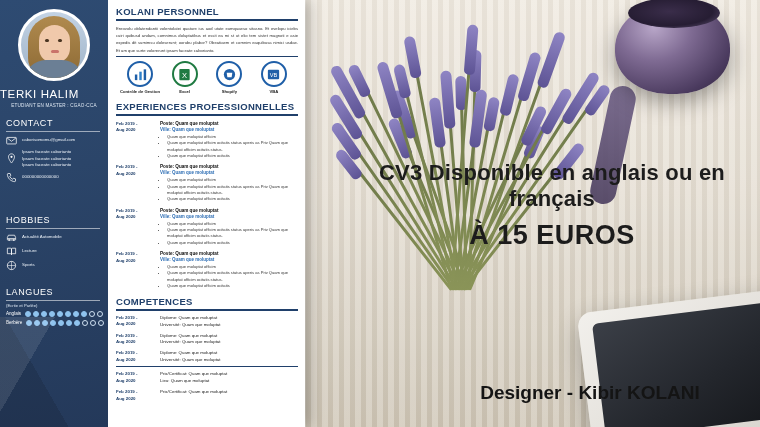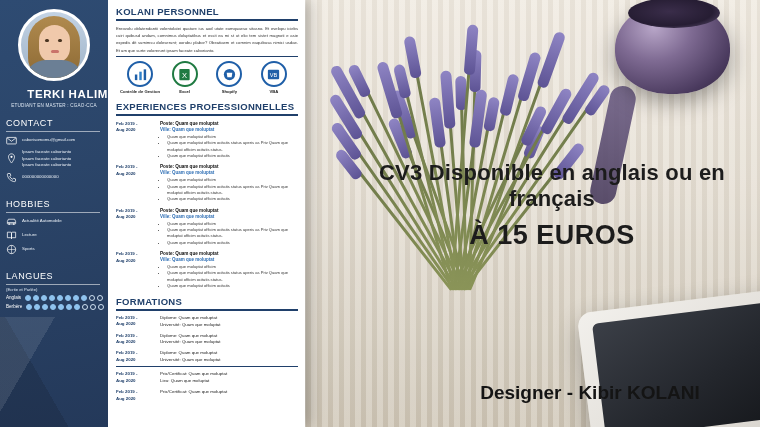--- a/index.html
+++ b/index.html
@@ -110,21 +110,21 @@
     background:#f0c9ab; border-radius:16px 16px 15px 15px;
   }
   .eyeL,.eyeR { position:absolute; top:27px; width:4px; height:3px; background:#4a3522; border-radius:2px; }
   .eyeL { left:24px; } .eyeR { left:37px; }
   .mouth { position:absolute; left:30px; top:38px; width:8px; height:3px; background:#c9736a; border-radius:3px; }
   .shoulders {
     position:absolute; left:3px; bottom:-4px; width:60px; height:22px;
     background:#6b7f95; border-radius:30px 30px 0 0;
   }
   .cv-name {
-    text-align:right; font-size:11.5px; font-weight:bold; letter-spacing:.6px;
+    text-align:left; font-size:11.5px; font-weight:normal; letter-spacing:.6px;
     margin-top:7px;
   }
   .cv-role {
     text-align:center; font-size:4.6px; letter-spacing:.2px; margin-top:3px;
     color:#dce6f1; padding:0 4px;
   }
   .lsec-title {
     font-size:9px; font-weight:normal; letter-spacing:.6px; padding:0 6px;
     margin-top:10px; position:relative;
   }
@@ -293,21 +293,21 @@
     </div>
     <div class="lrow">
       <span class="lic">
         <svg width="11" height="11" viewBox="0 0 16 16">
             <path d="M3 2.2h3l1 3-1.6 1.2c.9 1.9 2.3 3.3 4.2 4.2L10.8 9l3 1v3c0 .6-.5 1-1.1 1C6.9 13.7 2.3 9.1 2 3.3c0-.6.4-1.1 1-1.1z" fill="none" stroke="#fff" stroke-width="1.1"></path>
           </svg>
       </span>
       <span class="ltxt">000000000000000</span>
     </div>
 
-    <div class="lsec-title" style="margin-top:16px">HOBBIES</div>
+    <div class="lsec-title" style="margin-top:32px">HOBBIES</div>
     <div class="lrow">
       <span class="lic">
         <svg width="11" height="11" viewBox="0 0 16 16">
             <path d="M2 10V8l1.5-3.3h9L14 8v2" fill="none" stroke="#fff" stroke-width="1.1"></path>
             <rect x="2" y="9.6" width="12" height="2" rx=".7" fill="none" stroke="#fff" stroke-width="1.1"></rect>
             <circle cx="4.6" cy="11.8" r="1.2" fill="#fff"></circle>
             <circle cx="11.4" cy="11.8" r="1.2" fill="#fff"></circle>
           </svg>
       </span>
       <span class="ltxt">Actualité Automobile</span>
@@ -462,21 +462,21 @@
             <div class="exp-ville">Ville: Quam que moluptat</div>
             <ul class="exp-ul">
               <li>Quam que moluptat officim</li>
               <li>Quam que moluptat officim ocitatis status aperis as Priv Quam que moluptat officim ocitatis status.</li>
               <li>Quam que moluptat officim ocitatis</li>
             </ul>
           </div>
         </div>
       </div>
 
-    <div class="sec-h sec-gap">FORMATIONS</div>
+    <div class="sec-h sec-gap">COMPETENCES</div>
     <div class="sec-h-rule"></div>
     <div id="form-list">
         <div class="form-row">
           <div class="form-date" style="white-space: pre-line;">Feb 2019 -
 Aug 2020</div>
           <div class="form-body">
             <div>Diplome: Quam que moluptat</div>
             <div>Université: Quam que moluptat</div>
           </div>
         </div>

